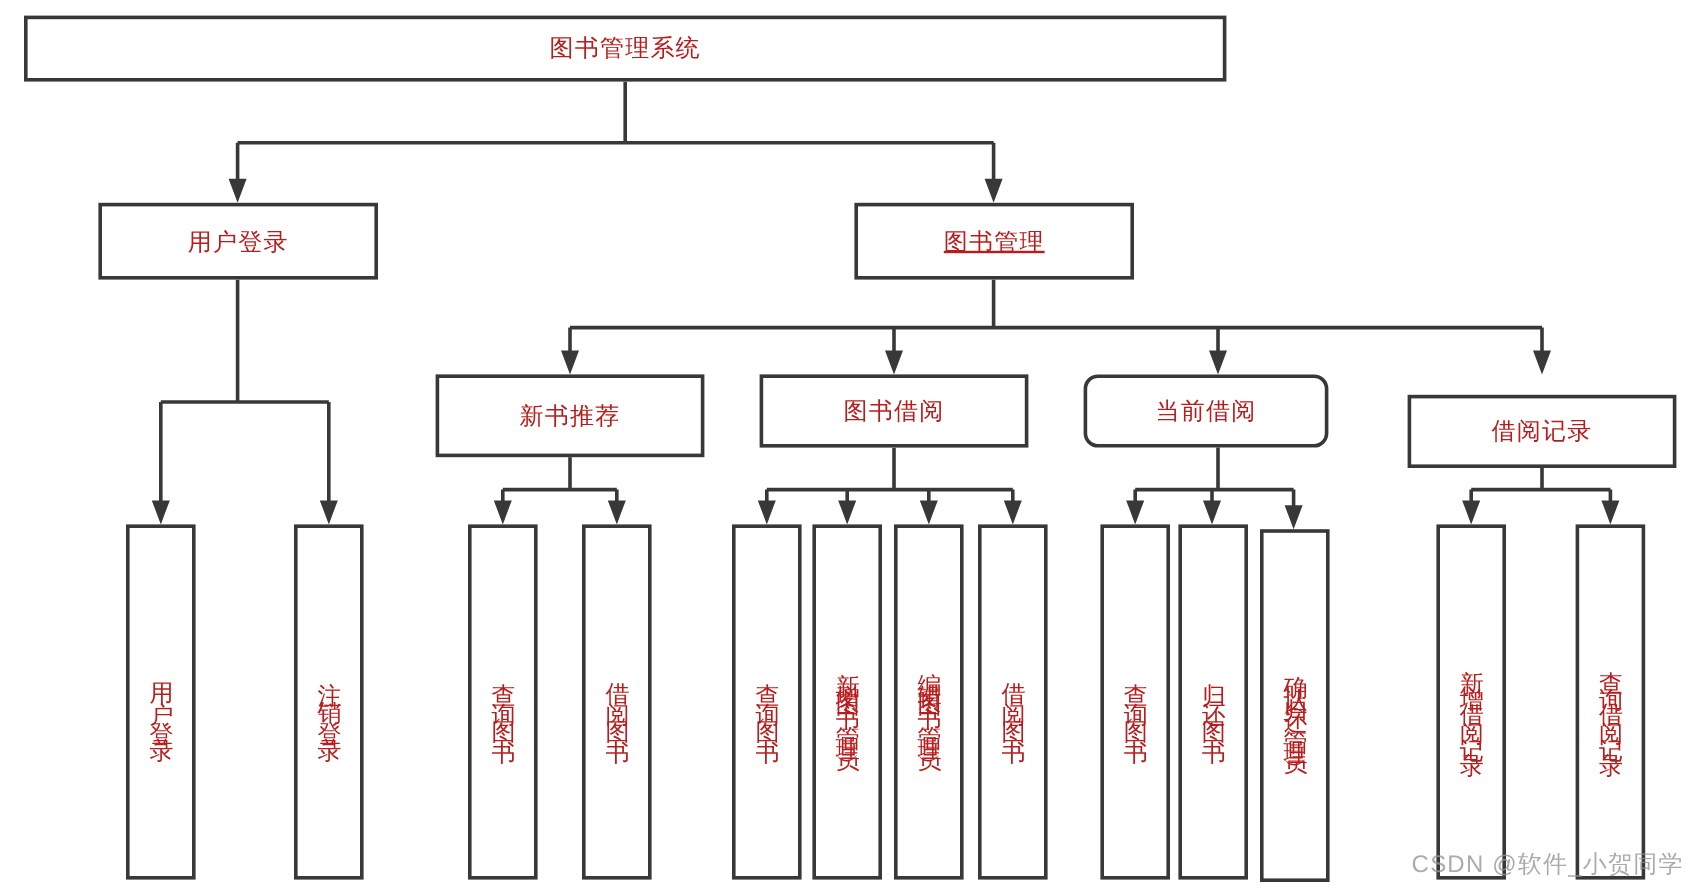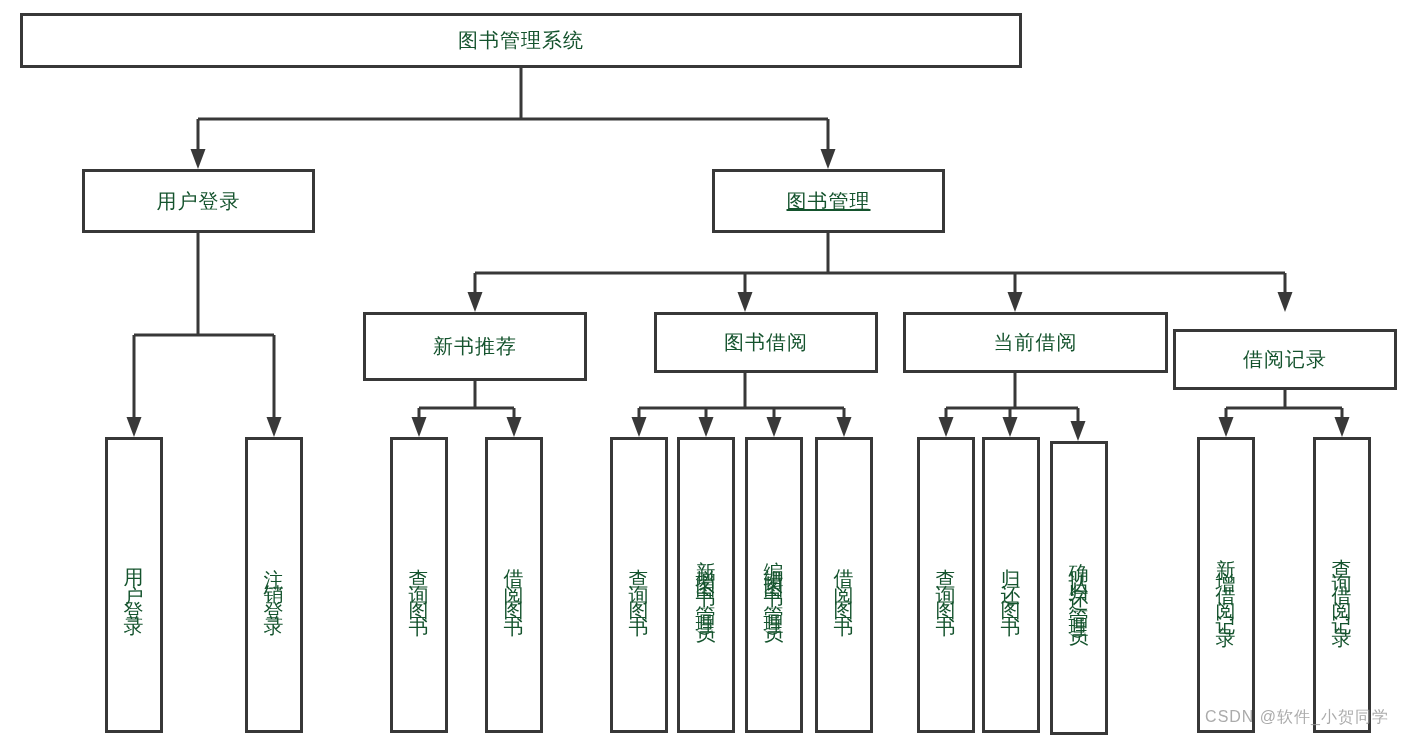--- a/index.html
+++ b/index.html
@@ -14,41 +14,41 @@
   .connectors {
     position: absolute;
     left: 0; top: 0;
     width: 1405px; height: 747px;
   }
   .node {
     position: absolute;
     box-sizing: border-box;
     border: 3px solid #383838;
     background: #ffffff;
-    color: #14532d;
+    color: #b91c1c;
     display: flex;
     align-items: center;
     justify-content: center;
     font-size: 20px;
     white-space: nowrap;
   }
   .node--h { letter-spacing: 1px; }
   .node--leaf {
     writing-mode: vertical-rl;
     letter-spacing: 16px;
     font-size: 20px;
     line-height: 1;
   }
   .node--leaf-long { letter-spacing: 9px; }
   .node--leaf-mid  { letter-spacing: 14px; }
   .watermark {
     position: absolute;
-    right: 16px;
+    right: 2px;
     top: 707px;
-    font-size: 16px;
+    font-size: 20px;
     color: rgba(150, 150, 150, 0.8);
     letter-spacing: 1px;
     z-index: 5;
   }
   svg line, svg path { stroke: #383838; stroke-width: 3; fill: none; }
   svg polygon { fill: #383838; stroke: none; }
 </style>
 </head>
 <body>
 
@@ -89,22 +89,22 @@
     <polygon points="1218.5,417 1233.5,417 1226,437"></polygon>
     <polygon points="1334.5,417 1349.5,417 1342,437"></polygon>
   </svg>
 
   <div class="node node--h" style="left:20px; top:13px; width:1002px; height:55px;">图书管理系统</div>
 
   <div class="node node--h" style="left:82px; top:169px; width:233px; height:64px;">用户登录</div>
   <div class="node node--h" style="left:712px; top:169px; width:233px; height:64px;text-decoration:underline;">图书管理</div>
 
   <div class="node node--h" style="left:363px; top:312px; width:224px; height:69px;">新书推荐</div>
-  <div class="node node--h" style="left:633px; top:312px; width:224px; height:61px;margin-left:21px;">图书借阅</div>
-  <div class="node node--h" style="left:903px; top:312px; width:265px; height:61px;">当前借阅</div>
+  <div class="node node--h" style="left:633px; top:312px; width:224px; height:61px;">图书借阅</div>
+  <div class="node node--h" style="left:903px; top:312px; width:204px; height:61px;border-radius:12px;">当前借阅</div>
   <div class="node node--h" style="left:1173px; top:312px; width:224px; height:61px;margin-top:17px;">借阅记录</div>
 
   <div class="node node--leaf" style="left:105px; top:437px; width:58px; height:296px;">用户登录</div>
   <div class="node node--leaf" style="left:245px; top:437px; width:58px; height:296px;">注销登录</div>
 
   <div class="node node--leaf" style="left:390px; top:437px; width:58px; height:296px;">查询图书</div>
   <div class="node node--leaf" style="left:485px; top:437px; width:58px; height:296px;">借阅图书</div>
 
   <div class="node node--leaf" style="left:610px; top:437px; width:58px; height:296px;">查询图书</div>
   <div class="node node--leaf node--leaf-long" style="left:677px; top:437px; width:58px; height:296px;">新增图书（管理员）</div>

